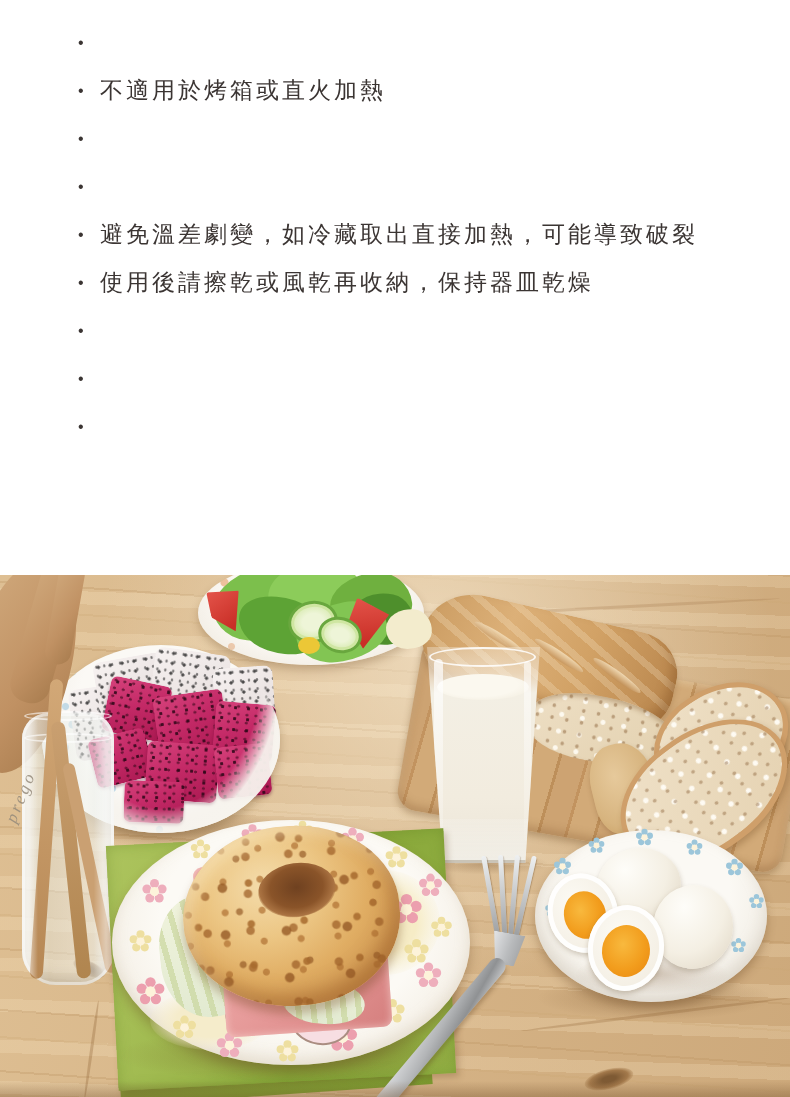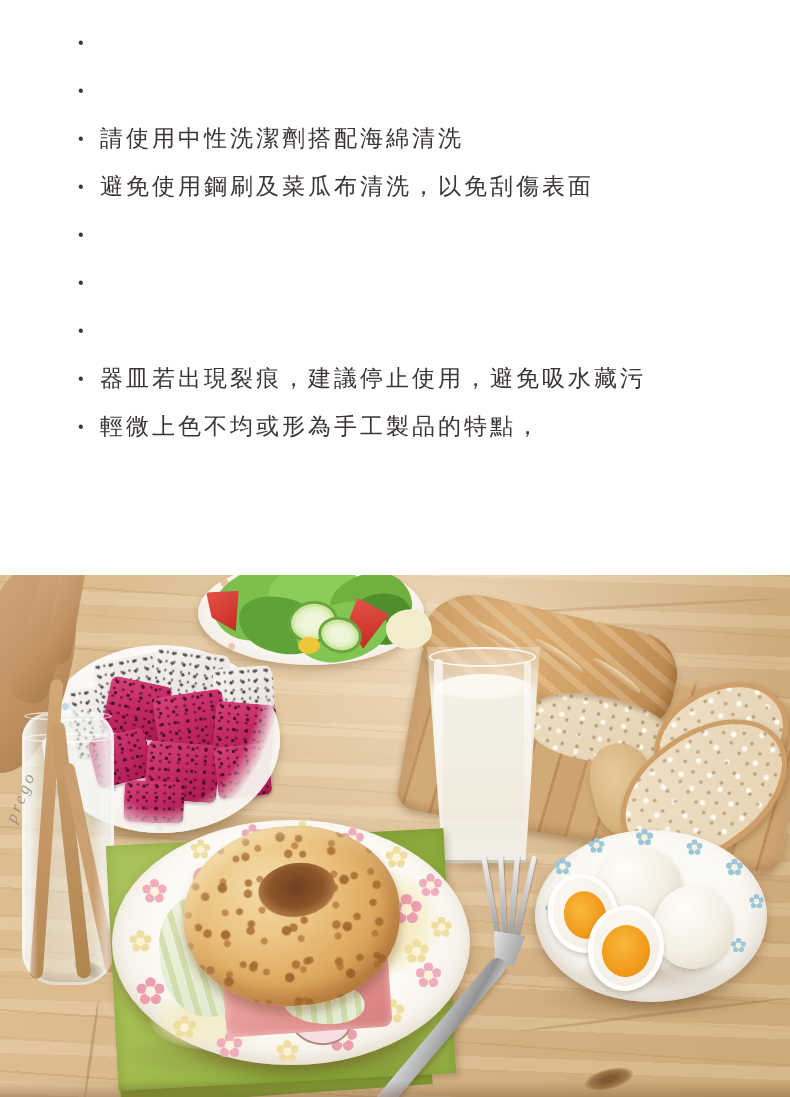--- a/index.html
+++ b/index.html
@@ -206,45 +206,44 @@
 <body>
 
 <div class="page">
 
   <div class="care-list">
     <div class="care-row">
       <span class="bullet">•</span>
     </div>
     <div class="care-row">
       <span class="bullet">•</span>
-    </div>
-    <div class="care-row">
-      <span class="bullet">•</span>
-      <span>請使用中性洗潔劑搭配海綿清洗</span>
-    </div>
-    <div class="care-row">
-      <span class="bullet">•</span>
-      <span>避免使用鋼刷及菜瓜布清洗，以免刮傷表面</span>
-    </div>
-    <div class="care-row">
-      <span class="bullet">•</span>
-    </div>
-    <div class="care-row">
-      <span class="bullet">•</span>
-    </div>
-    <div class="care-row">
-      <span class="bullet">•</span>
-    </div>
-    <div class="care-row">
-      <span class="bullet">•</span>
-      <span>器皿若出現裂痕，建議停止使用，避免吸水藏污</span>
-    </div>
-    <div class="care-row">
-      <span class="bullet">•</span>
-      <span>輕微上色不均或形為手工製品的特點，</span>
+      <span>不適用於烤箱或直火加熱</span>
+    </div>
+    <div class="care-row">
+      <span class="bullet">•</span>
+    </div>
+    <div class="care-row">
+      <span class="bullet">•</span>
+    </div>
+    <div class="care-row">
+      <span class="bullet">•</span>
+      <span>避免溫差劇變，如冷藏取出直接加熱，可能導致破裂</span>
+    </div>
+    <div class="care-row">
+      <span class="bullet">•</span>
+      <span>使用後請擦乾或風乾再收納，保持器皿乾燥</span>
+    </div>
+    <div class="care-row">
+      <span class="bullet">•</span>
+    </div>
+    <div class="care-row">
+      <span class="bullet">•</span>
+    </div>
+    <div class="care-row">
+      <span class="bullet">•</span>
     </div>
   </div>
 
   <div class="photo">
 
     <div class="knot" style="left:72px;top:386px;width:34px;height:15px;transform:rotate(24deg);"></div>
     <div class="knot" style="left:584px;top:494px;width:50px;height:20px;transform:rotate(-14deg);"></div>
     <div class="streak" style="left:90px;top:425px;width:3px;height:100px;transform:rotate(8deg);background:rgba(150,105,60,0.35);"></div>
     <div class="streak" style="left:520px;top:438px;width:270px;height:3px;transform:rotate(-7deg);background:rgba(150,105,60,0.3);"></div>
     <div class="streak" style="left:480px;top:30px;width:300px;height:3px;transform:rotate(-3deg);background:rgba(160,115,70,0.25);"></div>

